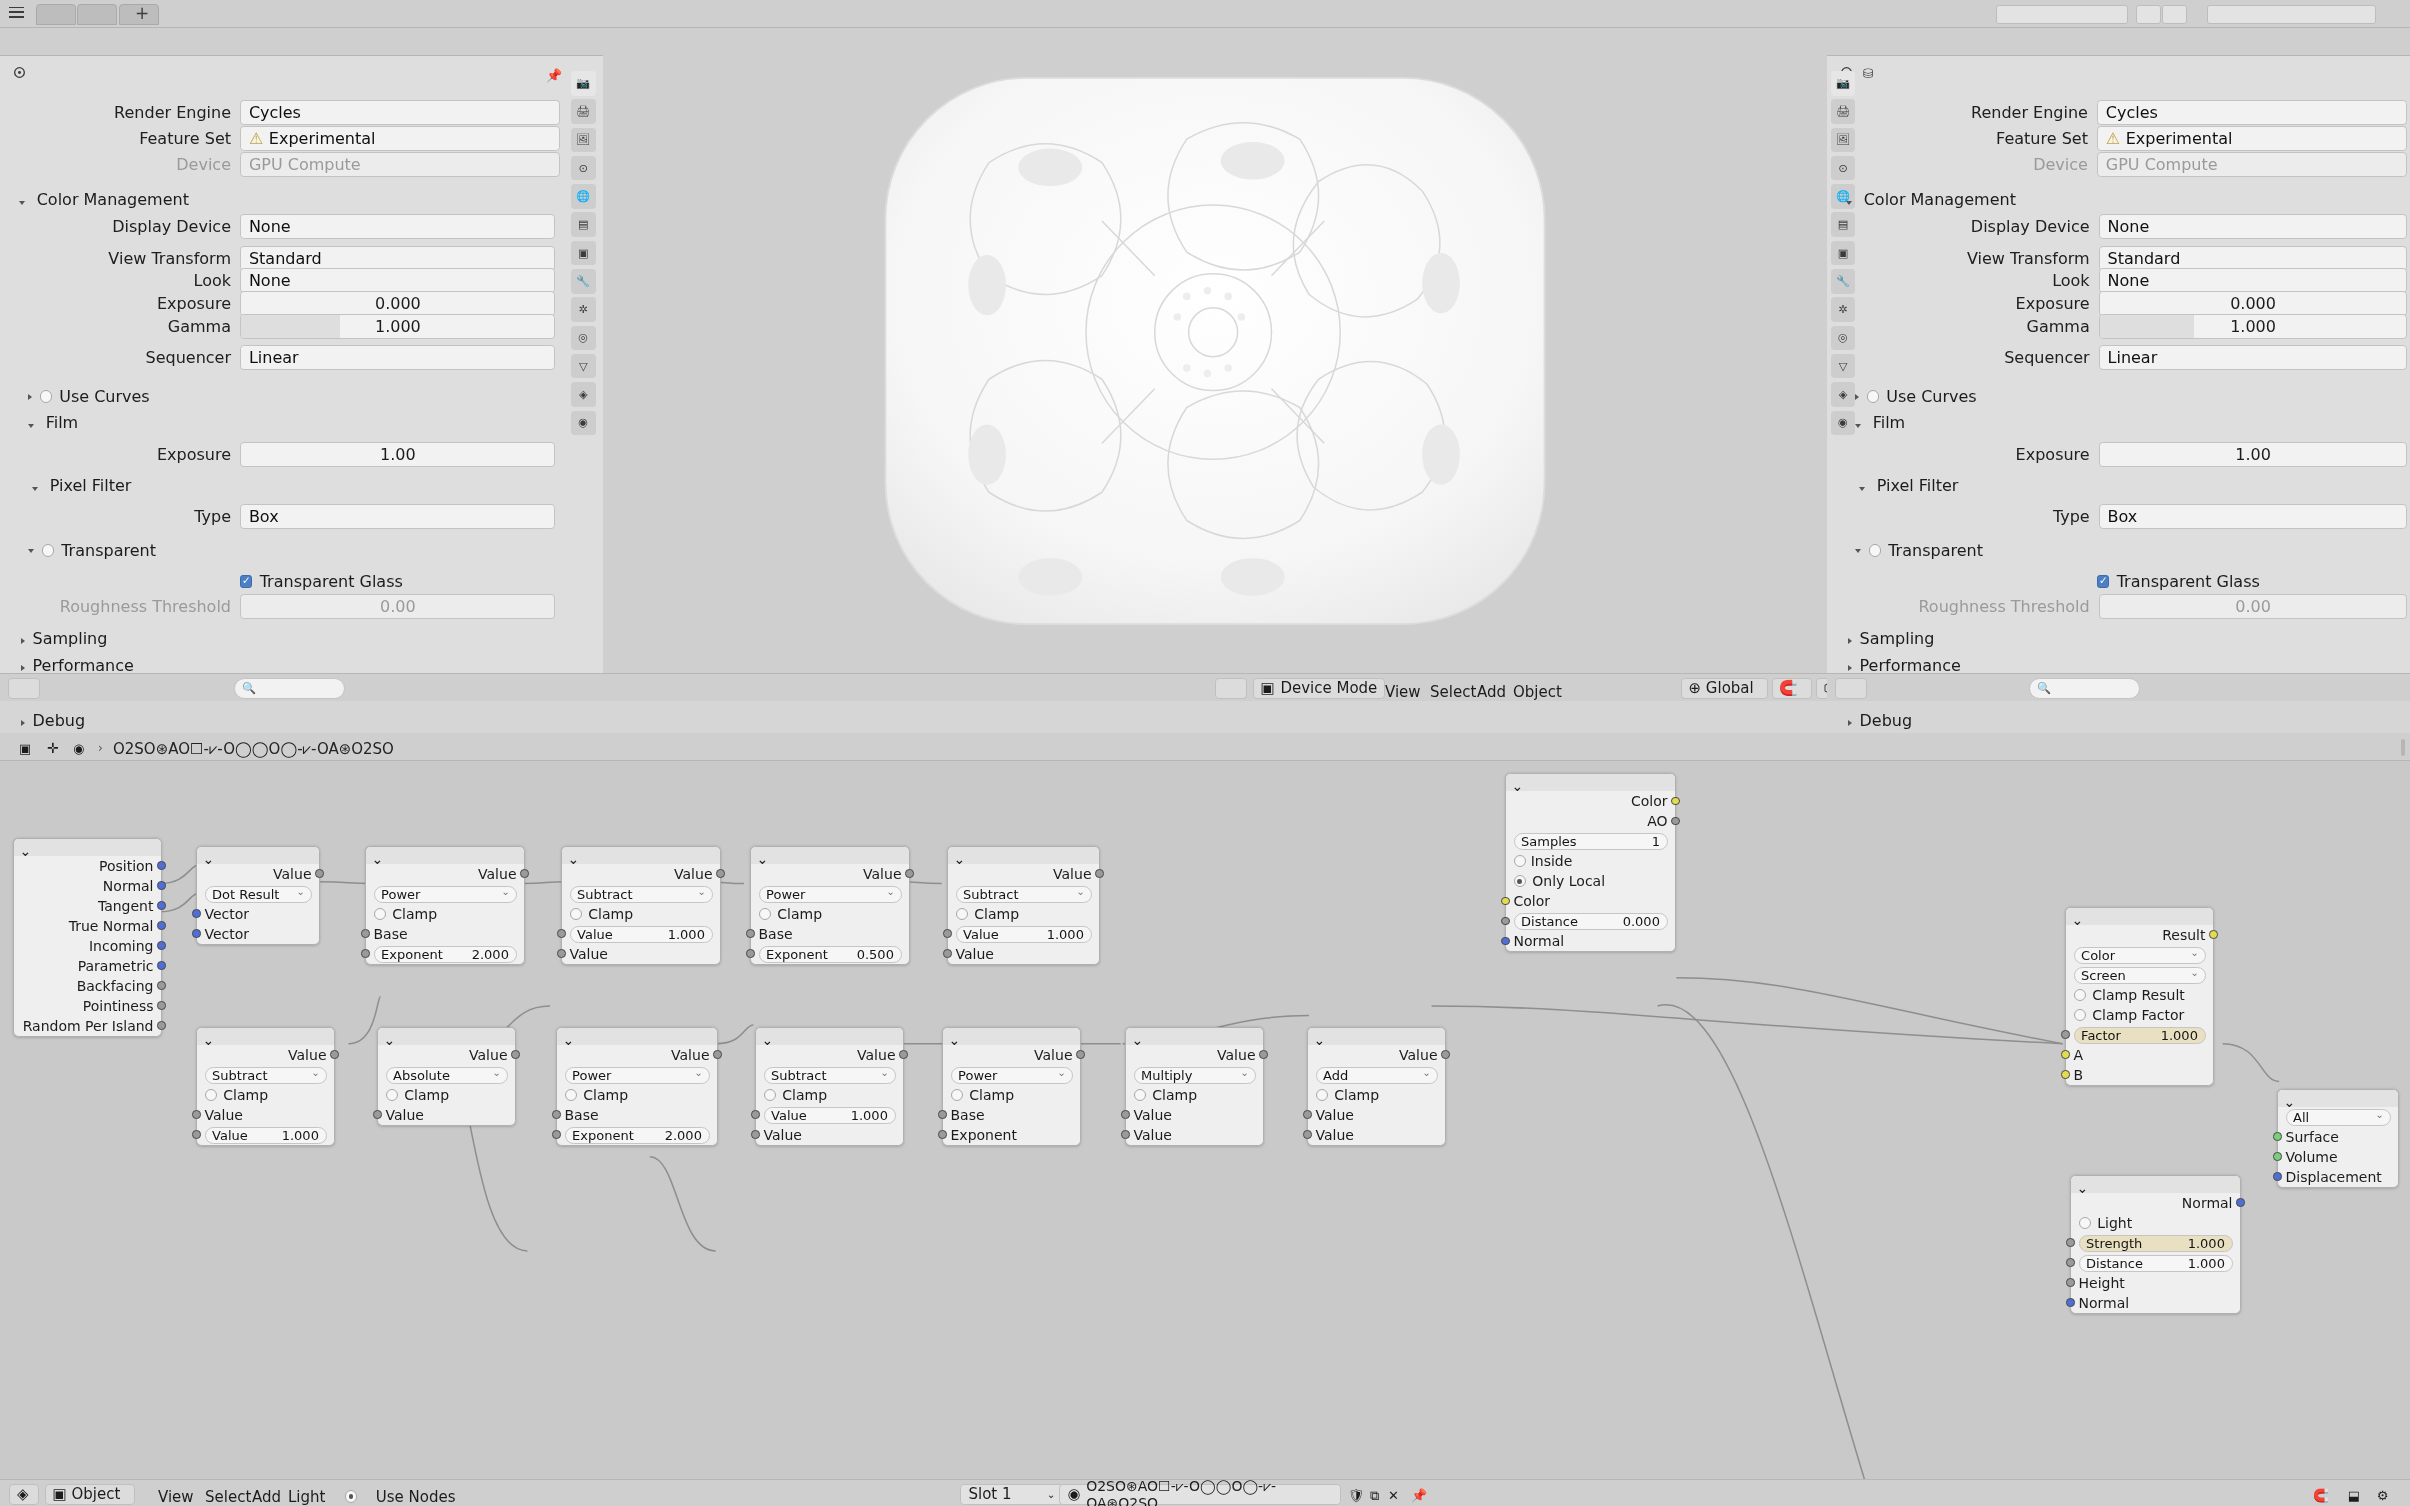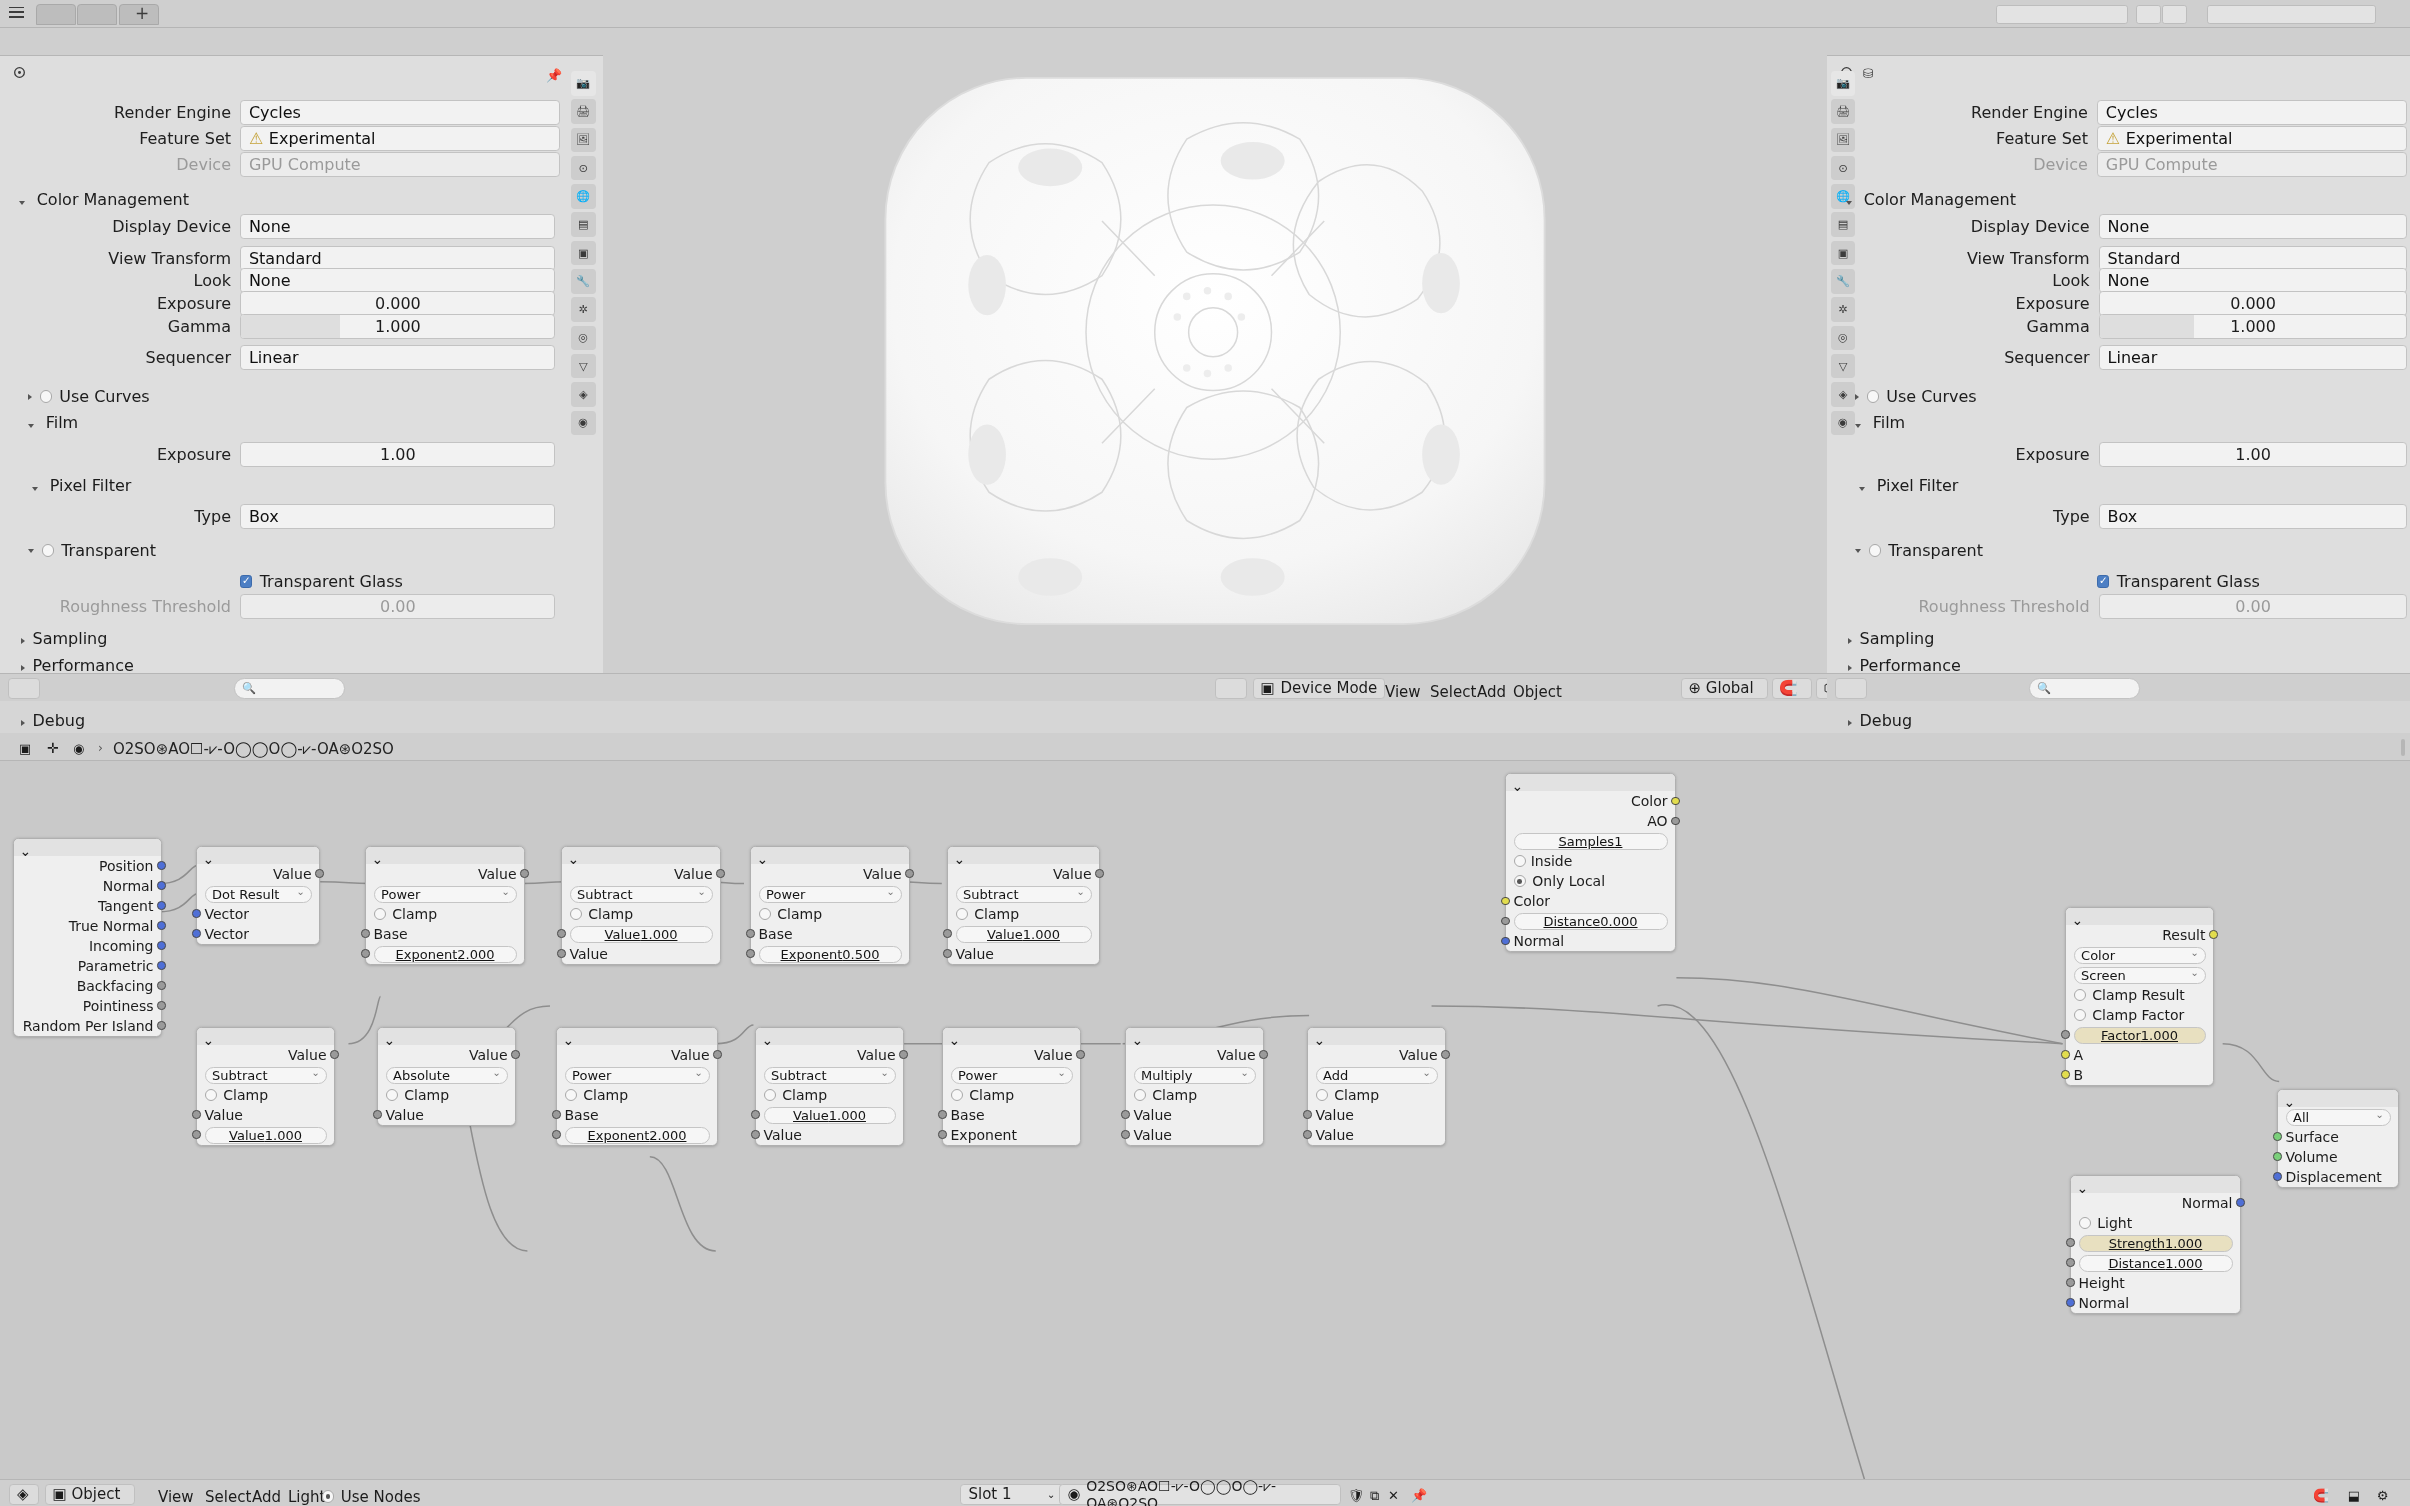--- a/index.html
+++ b/index.html
@@ -63,21 +63,21 @@
   #nodeFtr { position:absolute; left:0; bottom:0; width:2411px; height:28px; background:#cfcfcf; border-top:0.9px solid #b6b6b6; }
   #nodecanvas { position:absolute; left:0; top:28px; width:2411px; height:718px; background:#c9c9c9; overflow:hidden; }
   .node { position:absolute; background:#efefef; border:0.9px solid #b0b0b0; border-radius:5.6px;
           box-shadow:0 0.9px 2.8px rgba(0,0,0,.18); font-size:14px; }
   .nodeHead { height:17px; border-radius:4.7px 4.7px 0 0; background:#e2e2e2; position:relative; }
   .nodeHead .c { position:absolute; left:5.6px; top:3.8px; }
   .nrow { height:20px; display:flex; align-items:center; padding:0 7.5px; position:relative; }
   .nrow.right { justify-content:flex-end; }
   .nfield { background:#f6f6f6; border:0.9px solid #c5c5c5; border-radius:8.5px; height:17px; flex:1;
             display:flex; align-items:center; padding:0 6.6px; font-size:13px; color:#141414; position:relative; }
-  .nfield.val { justify-content:center;text-decoration:underline; }
+  .nfield.val { justify-content:space-between; }
   .nfield.drop:after { content:"⌄"; position:absolute; right:5.6px; top:-1.9px; font-size:10.4px; color:#777; }
   .sock { position:absolute; width:8.5px; height:8.5px; border-radius:50%; border:0.9px solid #4a4a4a; top:50%; margin-top:-4.7px; }
   .sock.out { right:-4.7px; }
   .sock.in { left:-4.7px; }
   .s-yellow { background:#e2dd4e; }
   .s-grey { background:#9a9a9a; }
   .s-blue { background:#4f6fd6; }
   .s-green { background:#7ad07a; }
   svg.wires { position:absolute; left:0; top:0; width:2411px; height:718px; pointer-events:none; }
 
@@ -969,21 +969,21 @@
   <div id="nodeFtr">
     <div class="vpBtn" style="position:absolute;left:9.4px;top:3.8px;width:30px;">◈</div>
     <div class="vpBtn" style="position:absolute;left:45px;top:3.8px;width:90px;">
       <span style="margin-right:4.7px;">▣</span>
       <span>Object</span>
     </div>
     <div style="position:absolute;left:158px;top:7.5px;font-size:15px;">View</div>
     <div style="position:absolute;left:205px;top:7.5px;font-size:15px;">Select</div>
     <div style="position:absolute;left:252px;top:7.5px;font-size:15px;">Add</div>
     <div style="position:absolute;left:288px;top:7.5px;font-size:15px;">Light</div>
-    <div class="row" style="position:absolute;left:322px;top:7.5px;">
+    <div class="row" style="position:absolute;left:345px;top:7.5px;gap:12px;">
       <span class="radio on"></span>
       <span style="margin-left:6.6px;font-size:15px;">Use Nodes</span>
     </div>
     <div class="slotBox" style="position:absolute;left:960px;top:3.8px;width:104px;">
       <span>Slot 1</span>
       <span style="margin-left:auto;font-size:10.4px;">⌄</span>
     </div>
     <div class="slotBox" style="position:absolute;left:1059px;top:3.8px;width:282px;">
       <span style="margin-right:5.6px;">◉</span>
       <span style="font-size:14px;">O2SO⊛AO☐-⩗-O◯◯O◯-⩗-OA⊛O2SO</span>

